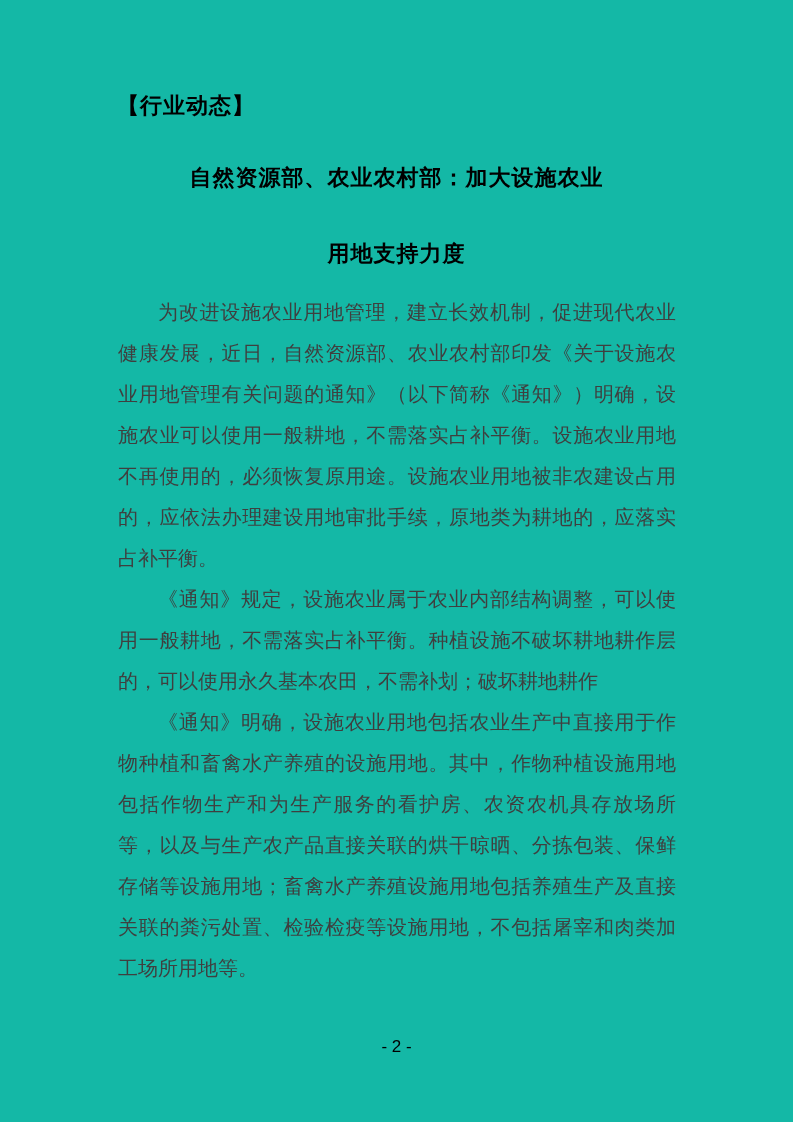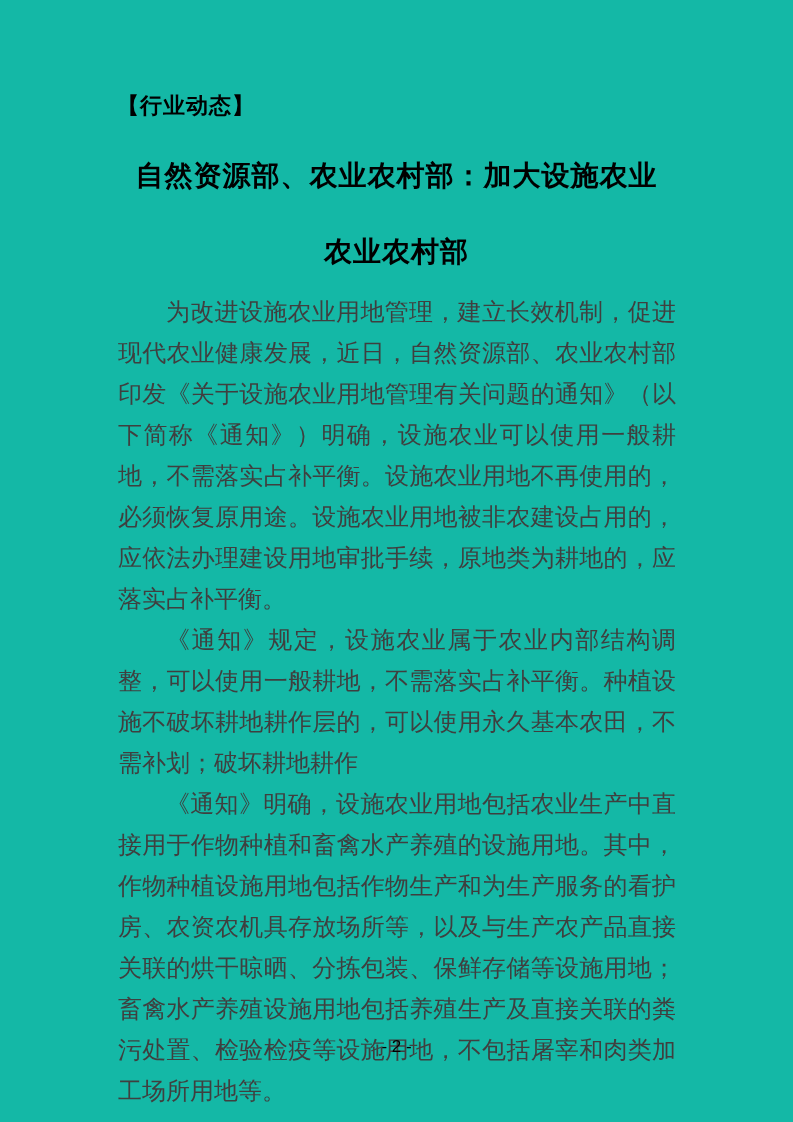--- a/index.html
+++ b/index.html
@@ -26,36 +26,36 @@
     color: #000000;
     letter-spacing: 1px;
   }
   .title {
     position: absolute;
     left: 60px;
     right: 60px;
     top: 140px;
     margin: 0;
     text-align: center;
-    font-family: Liberation Mono, monospace;
+    font-family: Liberation Sans, sans-serif;
     font-weight: bold;
-    font-size: 28px;
+    font-size: 22px;
     color: #000000;
     letter-spacing: 1px;
   }
   .title-line {
     display: block;
     line-height: 76px;
   }
   .doc-body {
     position: absolute;
     left: 118px;
     top: 292px;
     width: 558px;
-    font-size: 24px;
+    font-size: 20px;
     line-height: 41px;
     color: #3f3f3f;
     text-align: justify;
     text-justify: inter-ideograph;
   }
   .doc-body p {
     margin: 0;
     padding: 0;
     text-indent: 2em;
   }
@@ -73,21 +73,21 @@
 </style>
 </head>
 <body>
 
 <div class="page">
 
   <div class="section-tag">【行业动态】</div>
 
   <h1 class="title">
     <span class="title-line">自然资源部、农业农村部：加大设施农业</span>
-    <span class="title-line">农业农村部</span>
+    <span class="title-line">用地支持力度</span>
   </h1>
 
   <div class="doc-body">
     <p>为改进设施农业用地管理，建立长效机制，促进现代农业健康发展，近日，自然资源部、农业农村部印发《关于设施农业用地管理有关问题的通知》（以下简称《通知》）明确，设施农业可以使用一般耕地，不需落实占补平衡。设施农业用地不再使用的，必须恢复原用途。设施农业用地被非农建设占用的，应依法办理建设用地审批手续，原地类为耕地的，应落实占补平衡。</p>
     <p>《通知》规定，设施农业属于农业内部结构调整，可以使用一般耕地，不需落实占补平衡。种植设施不破坏耕地耕作层的，可以使用永久基本农田，不需补划；破坏耕地耕作</p>
     <p>《通知》明确，设施农业用地包括农业生产中直接用于作物种植和畜禽水产养殖的设施用地。其中，作物种植设施用地包括作物生产和为生产服务的看护房、农资农机具存放场所等，以及与生产农产品直接关联的烘干晾晒、分拣包装、保鲜存储等设施用地；畜禽水产养殖设施用地包括养殖生产及直接关联的粪污处置、检验检疫等设施用地，不包括屠宰和肉类加工场所用地等。</p>
   </div>
 
   <div class="page-footer">- 2 -</div>
 

